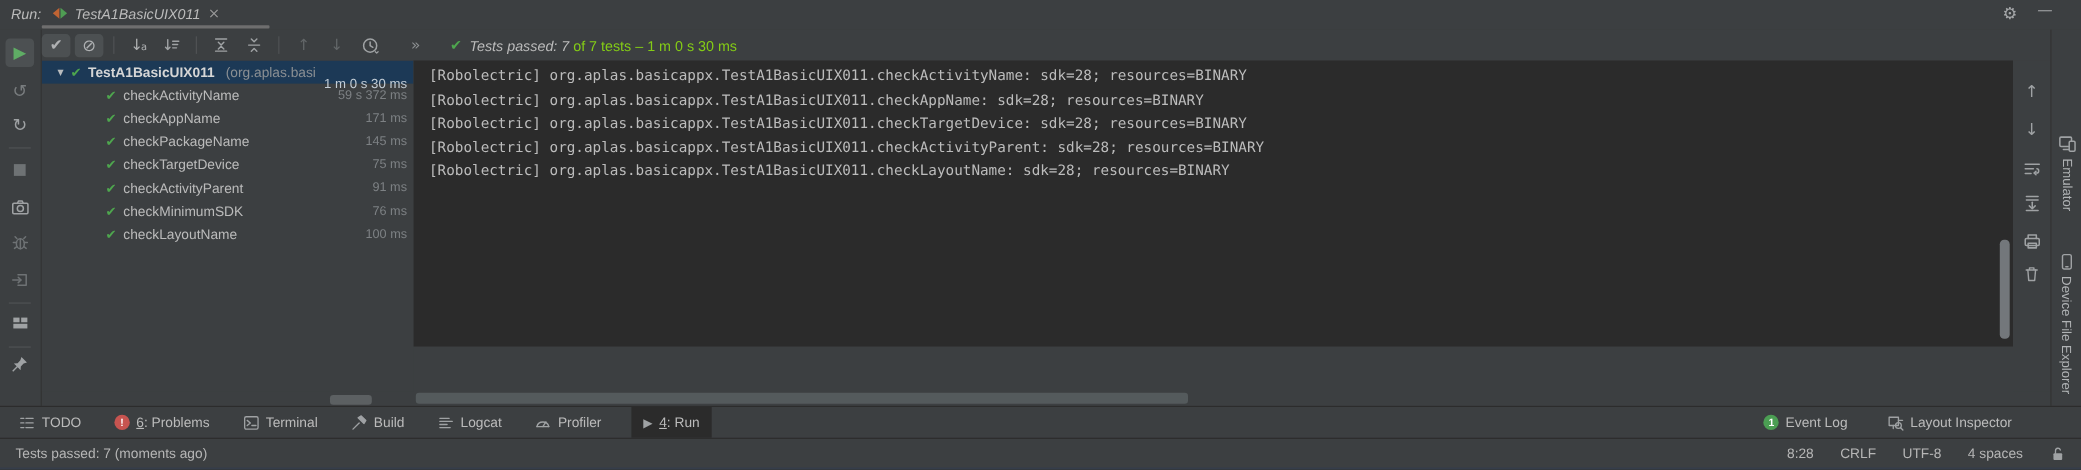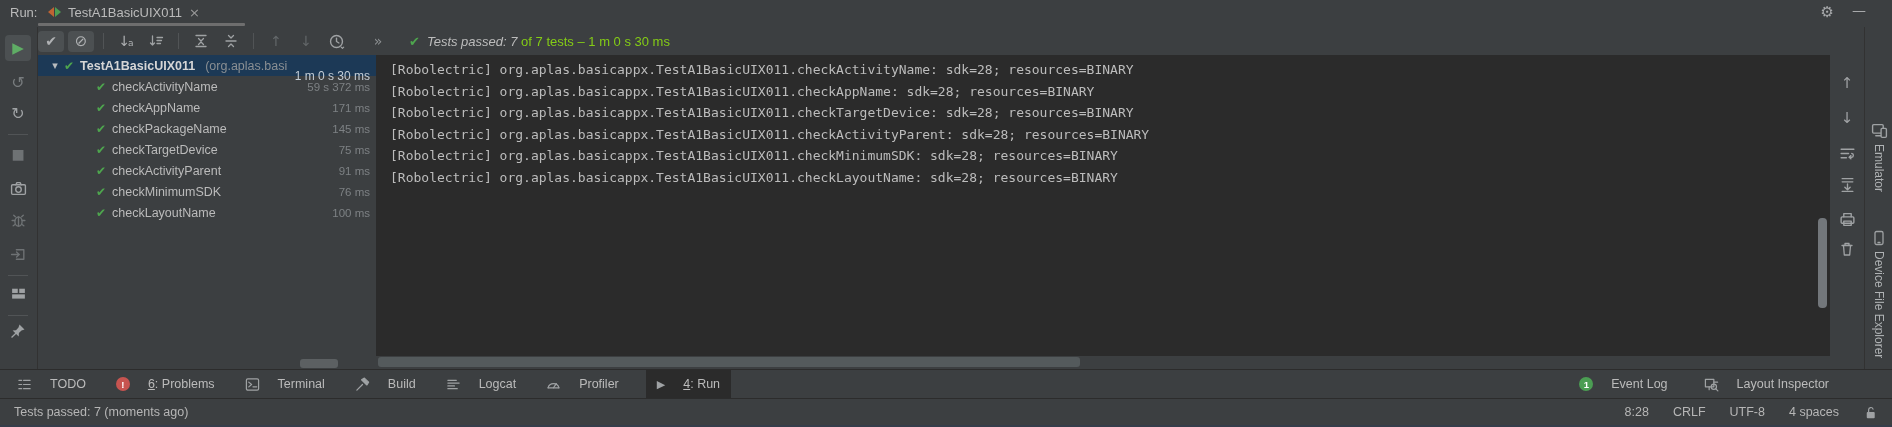--- a/index.html
+++ b/index.html
@@ -1,21 +1,21 @@
 <!DOCTYPE html>
 <html><head>
 <meta charset="utf-8">
 <style>
   html,body{margin:0;padding:0;background:#2b2b2b;}
   .app{position:relative;width:1892px;height:427px;background:#3c3f41;overflow:hidden;
        font-family:"Liberation Sans",sans-serif;color:#bbbbbb;-webkit-font-smoothing:antialiased;}
   .glyph{font-family:"DejaVu Sans",sans-serif;}
 
   
-  .header{position:absolute;left:0;top:0;right:0;height:27px;background:#3c3f41;}
+  .header{position:absolute;left:0;top:0;right:0;height:27px;background:#3c3f41;font-style:italic;}
   .run-label{position:absolute;left:10px;top:5px;font-size:13px;color:#bbbbbb;}
   .run-tab{position:absolute;left:38px;top:0;height:24px;display:flex;align-items:center;gap:7px;padding:0 10px;cursor:default;}
   .run-tab .title{font-size:13px;color:#bbbbbb;white-space:nowrap;}
   .tab-underline{position:absolute;left:38px;top:23px;width:207px;height:3px;background:#6e6e6e;border-radius:1px;}
   .diamond{display:inline-flex;align-items:center;gap:1px;}
   .d-left{width:0;height:0;border-top:5px solid transparent;border-bottom:5px solid transparent;border-right:6px solid #c06433;}
   .d-right{width:0;height:0;border-top:5px solid transparent;border-bottom:5px solid transparent;border-left:6px solid #4f9d53;}
   .tab-close{font-size:13px;color:#9a9a9a;line-height:1;}
   .hdr-gear{position:absolute;right:58px;top:3px;font-size:15px;color:#a7a9ab;}
   .hdr-min{position:absolute;right:26px;top:2px;font-size:14px;color:#a7a9ab;}
@@ -47,41 +47,41 @@
   .trow.selected{background:#1c3956;}
   .trow .chev{width:14px;margin-left:10px;color:#b9bcbe;font-size:11px;text-align:center;}
   .trow .tchk{color:#4ea64e;font-size:12px;margin:0 6px 0 2px;}
   .trow.child{padding-left:56px;}
   .root-name{color:#d6d6d6;font-weight:bold;}
   .root-pkg{color:#8a8f93;margin-left:10px;}
   .t-time{margin-left:auto;padding-right:6px;font-size:11.5px;color:#7d8184;}
   .trow.selected .t-time{color:#c3cdd6;font-size:12px;margin-top:20px;}
 
   
-  .console{position:absolute;left:376px;top:55px;width:1454px;height:301px;background:#2b2b2b;
+  .console{position:absolute;left:376px;top:55px;width:1454px;height:260px;background:#2b2b2b;
            font-family:"DejaVu Sans Mono",monospace;font-size:13px;color:#bcbcbc;
            padding:4px 0 0 14px;line-height:21.6px;box-sizing:border-box;overflow:hidden;}
   .cline{white-space:pre;height:21.6px;}
   .v-scroll{position:absolute;left:1818px;top:218px;width:9px;height:90px;background:#80858a;border-radius:4px;opacity:.85;}
   .h-scroll-console{position:absolute;left:378px;top:357px;width:702px;height:10px;background:#545а5c;background:#545a5c;border-radius:3px;}
   .h-scroll-tree{position:absolute;left:300px;top:359px;width:38px;height:9px;background:#5c6062;border-radius:3px;}
 
   
   .gutter{position:absolute;left:1830px;top:55px;width:34px;height:301px;background:#3c3f41;}
   .g-btn{position:absolute;left:4px;width:26px;height:26px;display:flex;align-items:center;justify-content:center;color:#9fa2a4;font-size:15px;border-radius:4px;}
 
   
   .right-strip{position:absolute;left:1864px;top:27px;width:28px;height:342px;background:#3c3f41;border-left:1px solid #323232;}
   .rs-item{position:absolute;left:0;width:28px;display:flex;flex-direction:column;align-items:center;gap:5px;color:#b0b3b5;}
   .rs-label{writing-mode:vertical-rl;font-size:12px;white-space:nowrap;}
 
   
   .tw-bar{position:absolute;left:0;top:369px;right:0;height:29px;background:#3c3f41;border-top:1px solid #2c2c2c;
           display:flex;align-items:center;padding:0 0 0 6px;box-sizing:border-box;font-size:12.5px;}
-  .tw-tab{display:flex;align-items:center;gap:18px;padding:0 11px;height:100%;white-space:nowrap;color:#bbbbbb;}
+  .tw-tab{display:flex;align-items:center;gap:6px;padding:0 11px;height:100%;white-space:nowrap;color:#bbbbbb;}
   .tw-tab.selected{background:#2b2b2b;}
   .tw-gap{width:8px;}
   .u{text-decoration:underline;}
   .badge{width:14px;height:14px;border-radius:50%;display:flex;align-items:center;justify-content:center;
          font-size:9.5px;font-weight:bold;color:#fff;}
   .badge.red{background:#c75450;}
   .badge.green{background:#4b9e53;}
   .tw-right{margin-left:auto;display:flex;align-items:center;gap:14px;margin-right:52px;}
   .tw-play{color:#9fa2a4;font-size:11px;}
 
@@ -264,21 +264,20 @@
       <span>checkLayoutName</span>
       <span class="t-time">100 ms</span>
     </div>
   </div>
 
   <div class="console">
     <div class="cline">[Robolectric] org.aplas.basicappx.TestA1BasicUIX011.checkActivityName: sdk=28; resources=BINARY</div>
     <div class="cline">[Robolectric] org.aplas.basicappx.TestA1BasicUIX011.checkAppName: sdk=28; resources=BINARY</div>
     <div class="cline">[Robolectric] org.aplas.basicappx.TestA1BasicUIX011.checkTargetDevice: sdk=28; resources=BINARY</div>
     <div class="cline">[Robolectric] org.aplas.basicappx.TestA1BasicUIX011.checkActivityParent: sdk=28; resources=BINARY</div>
-    <div class="cline">[Robolectric] org.aplas.basicappx.TestA1BasicUIX011.checkMinimumSDK: sdk=28; resources=BINARY</div>
     <div class="cline">[Robolectric] org.aplas.basicappx.TestA1BasicUIX011.checkLayoutName: sdk=28; resources=BINARY</div>
     <div class="cline"></div>
   </div>
   <div class="v-scroll"></div>
   <div class="h-scroll-console"></div>
   <div class="h-scroll-tree"></div>
 
   <div class="gutter">
     <div class="g-btn" style="top:15px">
       <span class="glyph">↑</span>

